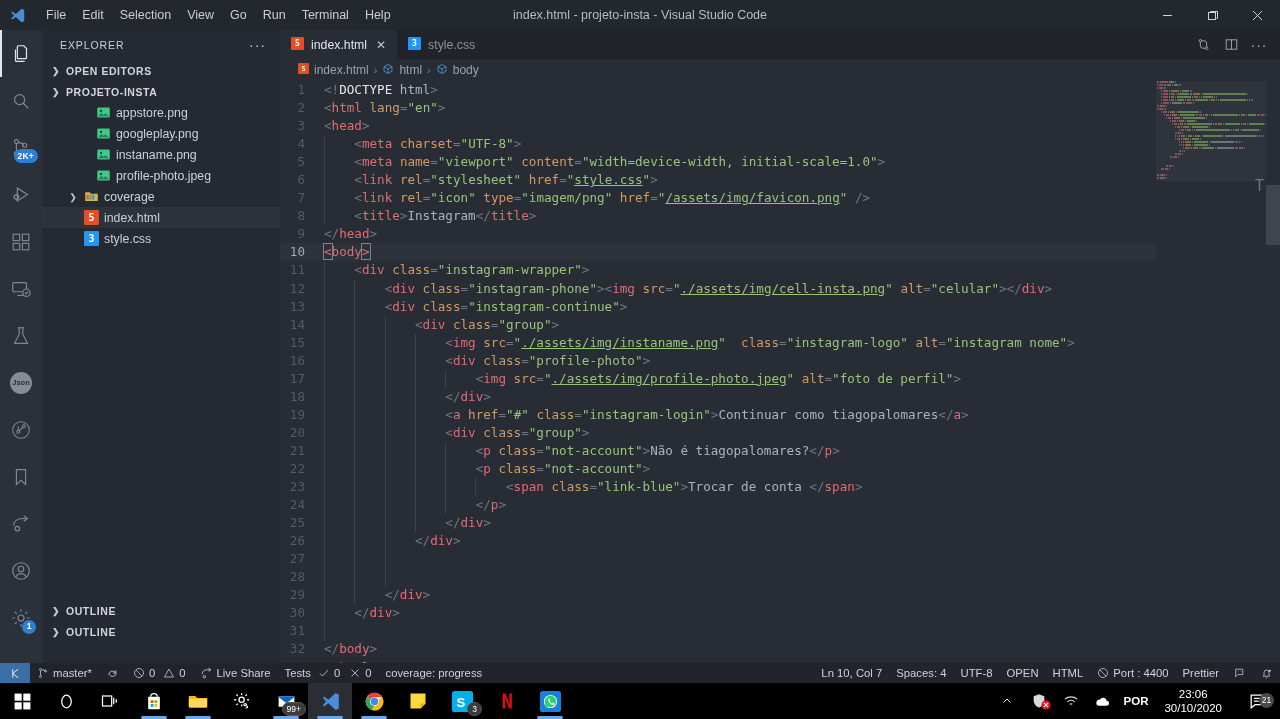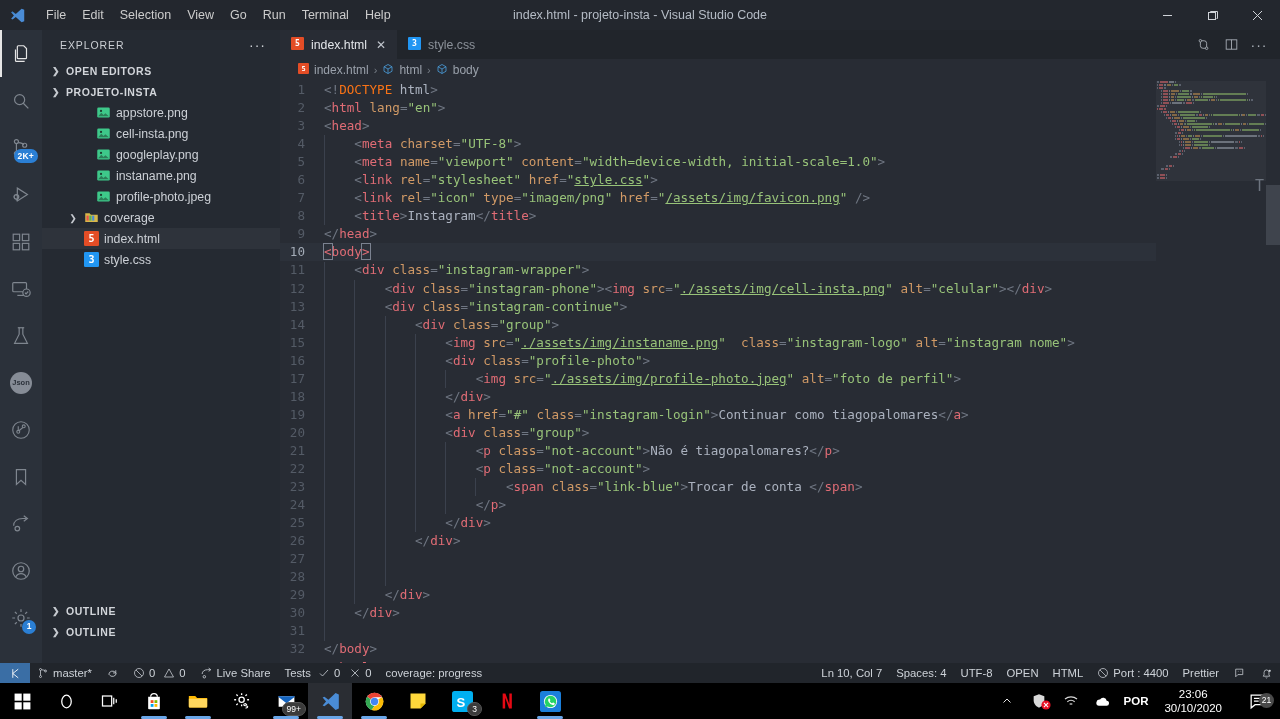--- a/index.html
+++ b/index.html
@@ -118,21 +118,21 @@
   .ln-row.current .ln-num { color: #a3abb6; }
   .ln-txt { position: relative; color: #abb2bf; }
 
   
   .t-punct { color: #6f7682; }
   .t-tag   { color: #e06c75; }
   .t-attr  { color: #d19a66; }
   .t-str   { color: #98c379; }
   .t-strlink { color: #98c379; text-decoration: underline; }
   .t-text  { color: #abb2bf; }
-  .t-doct  { color: #f97316; }
+  .t-doct  { color: #e5e5e5; }
   .bracket-match { outline: 1px solid #7b8290; }
 
   
   .minimap {
     position: absolute; top: 51px; right: 14px; width: 110px; bottom: 0;
     background: #282c34; overflow: hidden;
   }
   .mm-line { height: 2px; margin-bottom: 1px; display: flex; gap: 1px; }
   .mm-seg { height: 2px; }
   .mm-slider { position: absolute; top: 0; left: 0; right: 0; height: 100px; background: rgba(255,255,255,.035); }
@@ -328,30 +328,20 @@
     <div id="tree">
         <div class="tree-row">
           <span style="display:inline-block;width:32px"></span>
           <span style="display:inline-block;width:12px"></span>
           <span class="ficon"><svg width="15" height="15" viewBox="0 0 24 24">
               <rect x="2" y="4" width="20" height="16" rx="2" fill="#3ec98a"></rect>
               <circle cx="8" cy="9.5" r="1.8" fill="#1d3f30"></circle>
               <path d="M3.5 18l5-5.5 3.5 3.5 3-3 5.5 5z" fill="#1d3f30" opacity=".55"></path>
             </svg></span>
           <span>appstore.png</span>
-        </div>
-        <div class="tree-row">
-          <span style="display:inline-block;width:32px"></span>
-          <span style="display:inline-block;width:12px"></span>
-          <span class="ficon"><svg width="15" height="15" viewBox="0 0 24 24">
-              <rect x="2" y="4" width="20" height="16" rx="2" fill="#3ec98a"></rect>
-              <circle cx="8" cy="9.5" r="1.8" fill="#1d3f30"></circle>
-              <path d="M3.5 18l5-5.5 3.5 3.5 3-3 5.5 5z" fill="#1d3f30" opacity=".55"></path>
-            </svg></span>
-          <span>cell-insta.png</span>
         </div>
         <div class="tree-row">
           <span style="display:inline-block;width:32px"></span>
           <span style="display:inline-block;width:12px"></span>
           <span class="ficon"><svg width="15" height="15" viewBox="0 0 24 24">
               <rect x="2" y="4" width="20" height="16" rx="2" fill="#3ec98a"></rect>
               <circle cx="8" cy="9.5" r="1.8" fill="#1d3f30"></circle>
               <path d="M3.5 18l5-5.5 3.5 3.5 3-3 5.5 5z" fill="#1d3f30" opacity=".55"></path>
             </svg></span>
           <span>googleplay.png</span>

